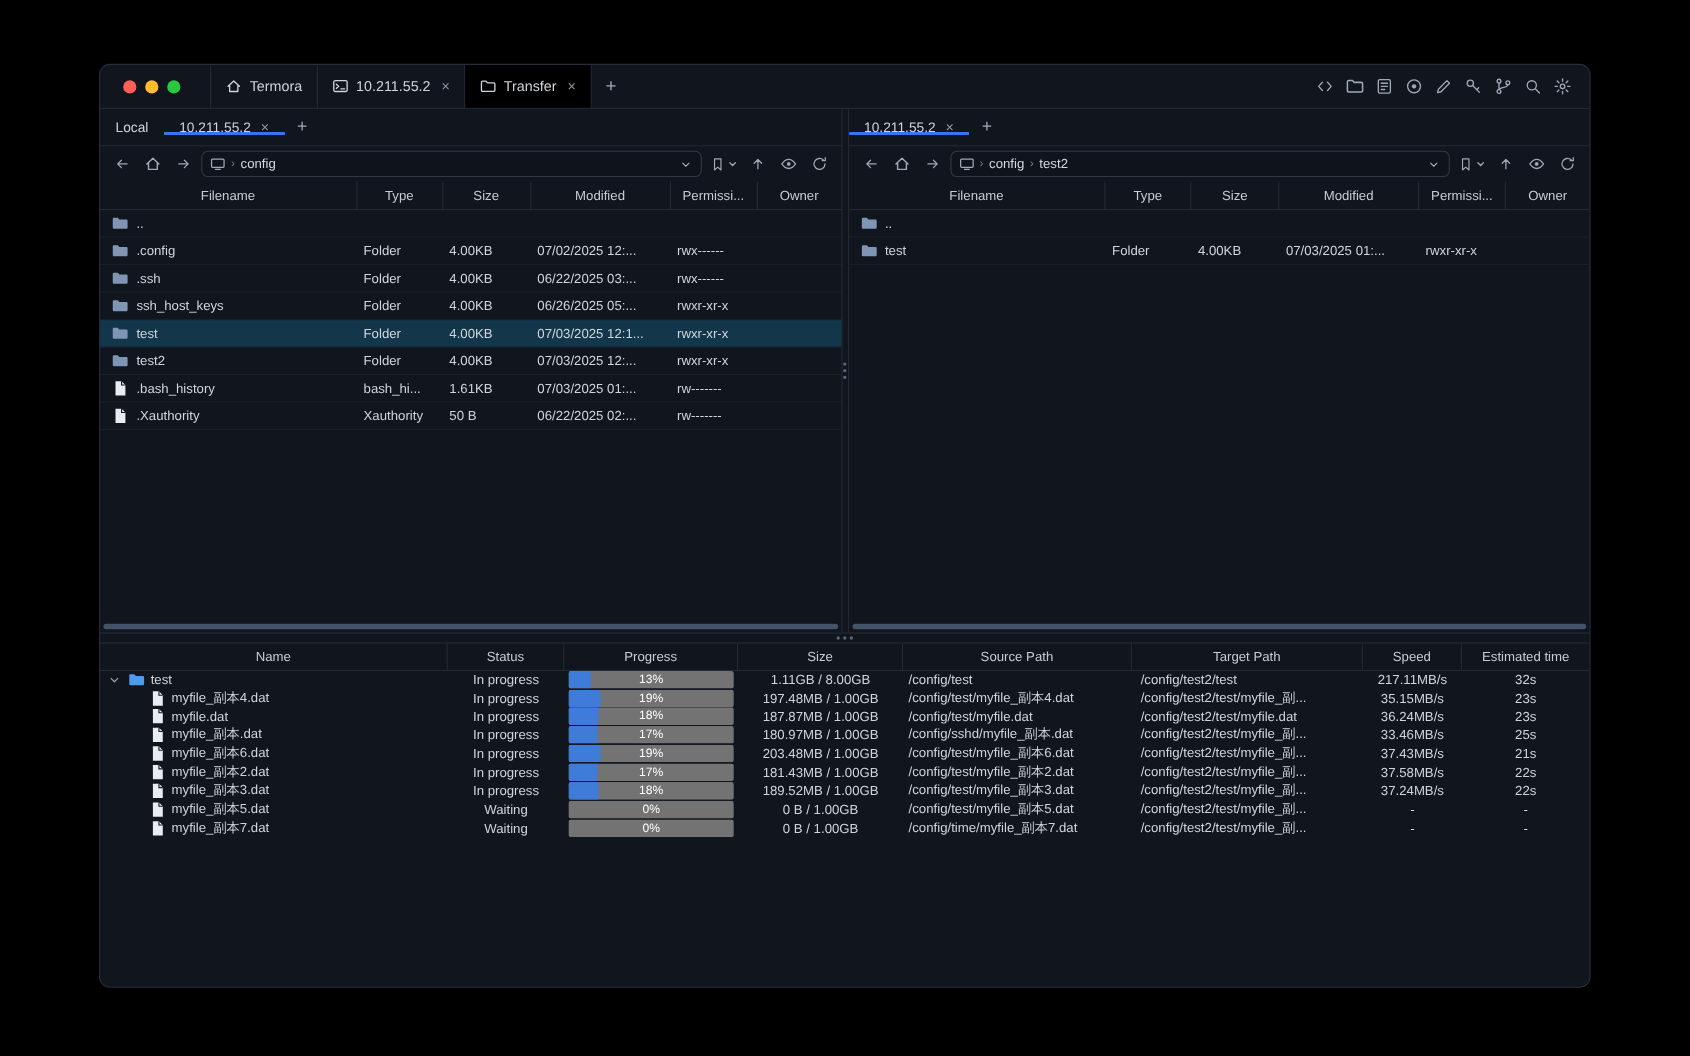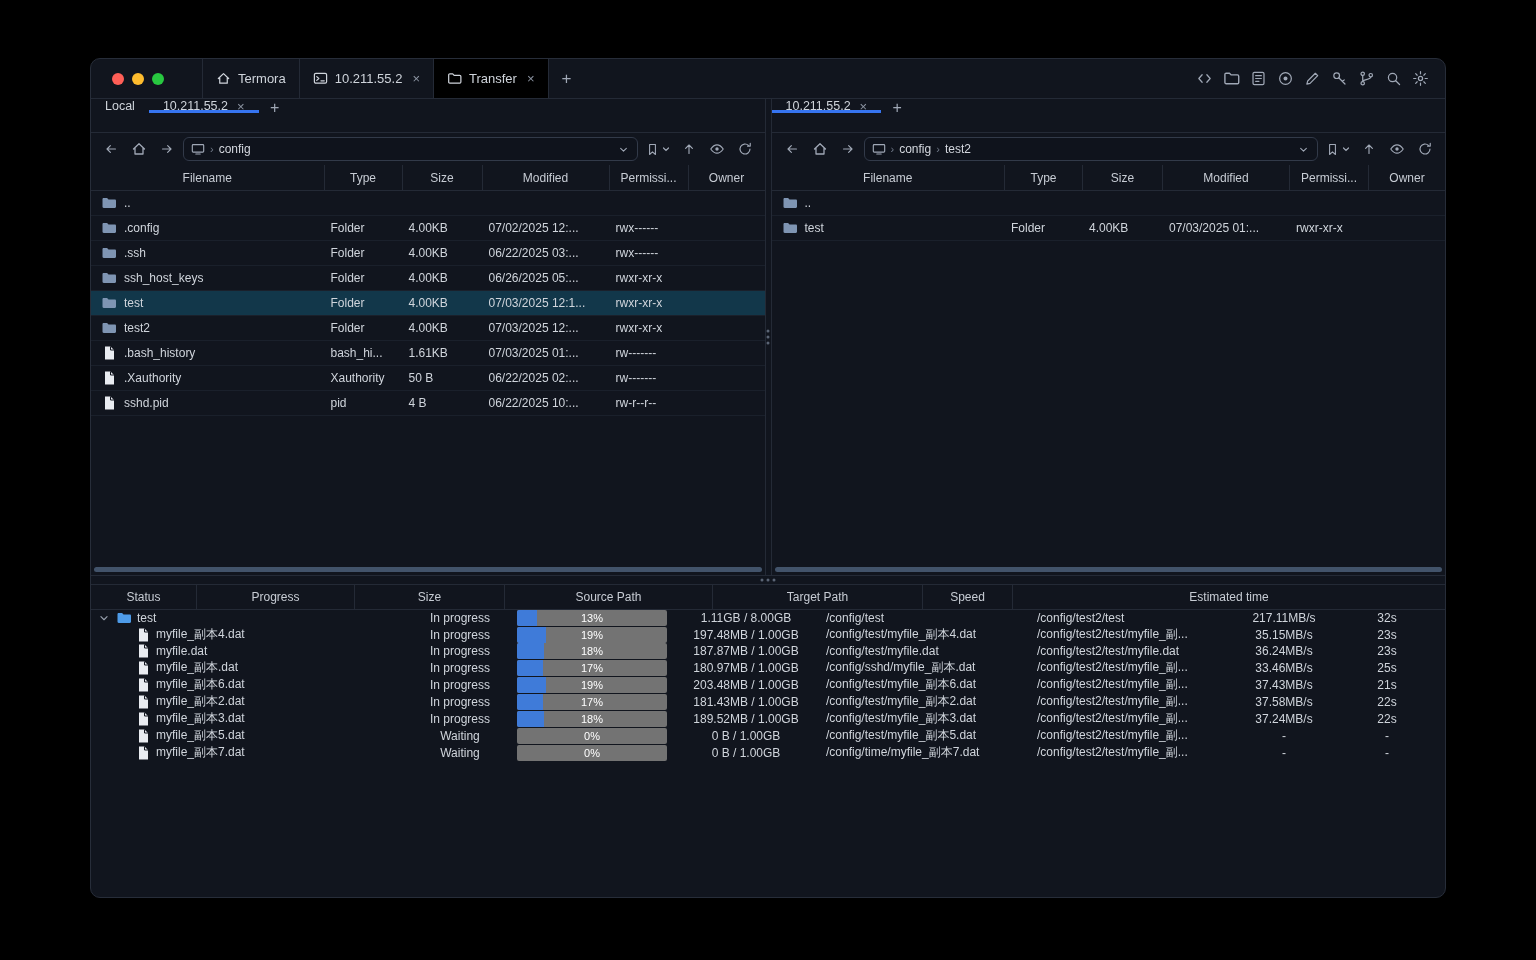--- a/index.html
+++ b/index.html
@@ -3,39 +3,39 @@
 <meta charset="utf-8">
 <style>
   *{box-sizing:border-box;margin:0;padding:0}
   html,body{width:1536px;height:960px;background:#000;font-family:"Liberation Sans",sans-serif;overflow:hidden}
   .window{position:absolute;left:90px;top:58px;width:1356px;height:840px;background:#11151e;border:1px solid #272d39;border-radius:10px;display:flex;flex-direction:column;overflow:hidden;color:#d3d7de}
 
   
   .titlebar{flex:0 0 40px;display:flex;align-items:stretch;border-bottom:1px solid #242a36}
   .traffic{display:flex;align-items:center;gap:8px;padding-left:21px}
   .tl{width:12px;height:12px;border-radius:50%;display:block}
-  .tb-tabs{display:flex;align-items:stretch;margin-left:38px;border-left:1px solid #242a36}
+  .tb-tabs{display:flex;align-items:stretch;margin-left:27px;border-left:1px solid #242a36}
   .tbtab{display:flex;align-items:center;gap:7px;padding:0 13px;font-size:13px;border-right:1px solid #242a36;color:#cfd4db}
   .tbtab.active{background:#000000}
   .x{color:#8d95a3;font-size:13px;margin-left:3px;line-height:1}
   .tb-plus{display:flex;align-items:center;justify-content:center;width:36px;font-size:17px;color:#a0a8b6}
   .tb-actions{margin-left:auto;display:flex;align-items:center;gap:10px;padding-right:16px;color:#a0a8b6}
   .tb-actions [data-icon]{width:17px;height:17px}
   [data-icon]{display:inline-flex;flex:none}
   [data-icon] svg{width:100%;height:100%}
 
   
   .panes{flex:0 0 476px;display:flex;min-height:0}
   .pane{flex:1;display:flex;flex-direction:column;min-width:0}
   .vsplit{flex:0 0 7px;border-left:1px solid #242a36;border-right:1px solid #242a36;position:relative}
   .vdots{position:absolute;left:50%;top:50%;transform:translate(-50%,-50%);display:flex;flex-direction:column;gap:3px}
   .vdots i,.hdots i{width:3px;height:3px;border-radius:50%;background:#5b6575;display:block}
   .hdots{position:absolute;left:50%;top:50%;transform:translate(-50%,-50%);display:flex;gap:3px}
 
-  .pane-tabs{flex:0 0 34px;display:flex;align-items:flex-start;border-bottom:1px solid #242a36}
+  .pane-tabs{flex:0 0 34px;display:flex;align-items:center;border-bottom:1px solid #242a36}
   .ptab{display:flex;align-items:center;gap:6px;padding:0 14px;font-size:12.5px;color:#cfd4db;position:relative}
   .ptab.active{box-shadow:inset 0 -3px 0 #3674f0}
   .ptab-plus{display:flex;align-items:center;justify-content:center;width:32px;font-size:16px;color:#a0a8b6}
 
   .toolbar{flex:0 0 32px;display:flex;align-items:center;gap:4px;padding:0 8px}
   .icon-btn{display:flex;align-items:center;justify-content:center;color:#a0a8b6;width:24px;height:24px}
   .icon-btn [data-icon]{width:16px;height:16px}
   .bm{width:auto;padding:0 3px;gap:2px}
   .caret[data-icon]{width:8px;height:8px}
   .pathbar{flex:1;height:24px;display:flex;align-items:center;gap:5px;padding:0 7px;border:1px solid #323a49;border-radius:6px;background:#0f131c;font-size:12px;min-width:0}
@@ -396,36 +396,20 @@
                   </svg>
                 </span>
       <span>.Xauthority</span>
     </div>
     <div class="fc u1">Xauthority</div>
     <div class="fc u2">50 B</div>
     <div class="fc u3">06/22/2025 02:...</div>
     <div class="fc u4">rw-------</div>
     <div class="fc u5"></div>
   </div>
-            <div class="frow">
-    <div class="fc u0 namecell">
-      <span class="ficon fil">
-                  <svg viewBox="0 0 16 16">
-                    <path d="M4 1.5h5.5L13 5v9.5H4z" fill="currentColor"></path>
-                    <path d="M9.5 1.5V5H13" fill="none" stroke="#11151e" stroke-width="1"></path>
-                  </svg>
-                </span>
-      <span>sshd.pid</span>
-    </div>
-    <div class="fc u1">pid</div>
-    <div class="fc u2">4 B</div>
-    <div class="fc u3">06/22/2025 10:...</div>
-    <div class="fc u4">rw-r--r--</div>
-    <div class="fc u5"></div>
-  </div>
           </div>
         <div class="flex-spacer"></div>
         <div class="hscroll"></div>
       </div>
     </div>
 
     <div class="vsplit">
       <span class="vdots">
           <i></i>
           <i></i>
@@ -566,20 +550,21 @@
   <div class="hsplit">
     <span class="hdots">
         <i></i>
         <i></i>
         <i></i>
       </span>
   </div>
 
   <div class="transfer">
     <div class="thead2">
+      <div class="th w0">Name</div>
       <div class="th w1">Status</div>
       <div class="th w2">Progress</div>
       <div class="th w3">Size</div>
       <div class="th w4">Source Path</div>
       <div class="th w5">Target Path</div>
       <div class="th w6">Speed</div>
       <div class="th w7">Estimated time</div>
     </div>
     <div id="t-rows">
         <div class="trow">

